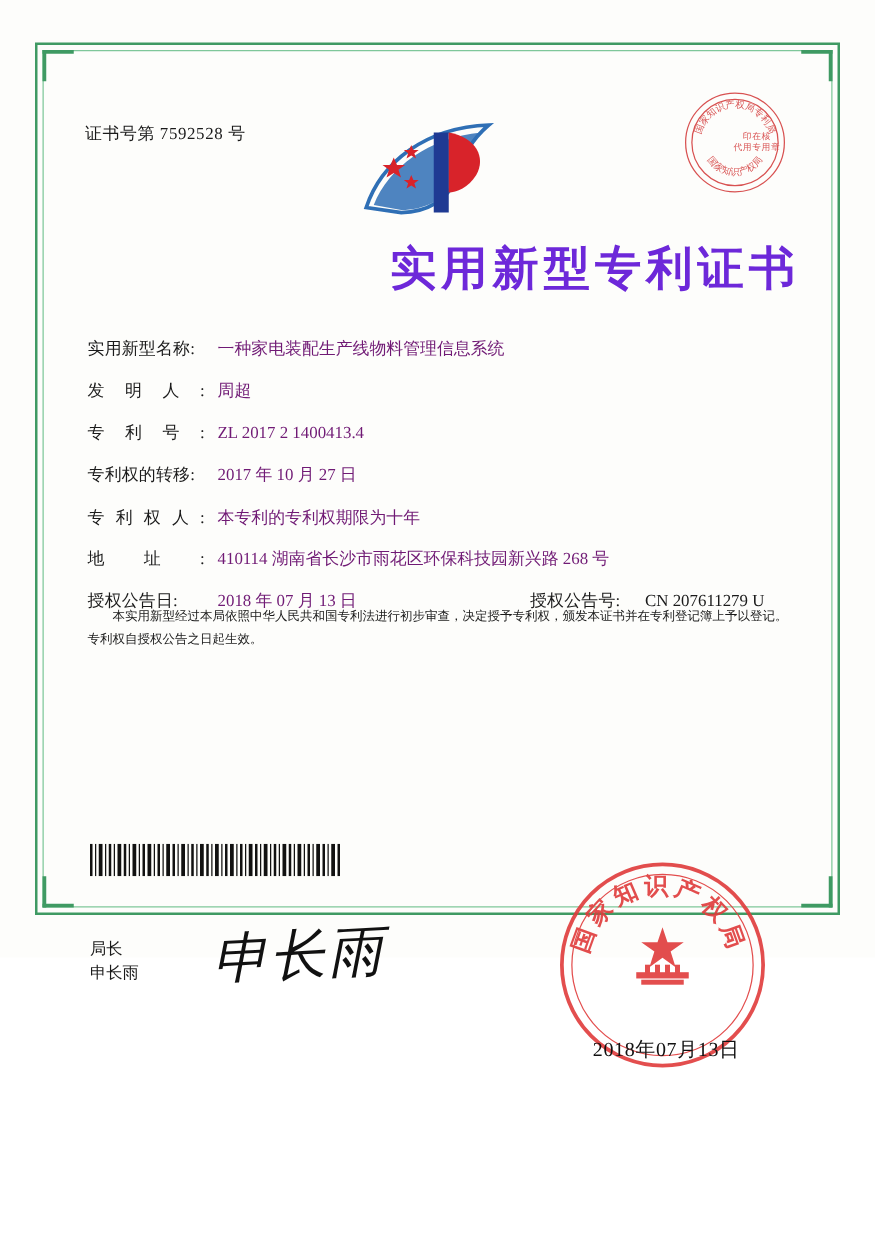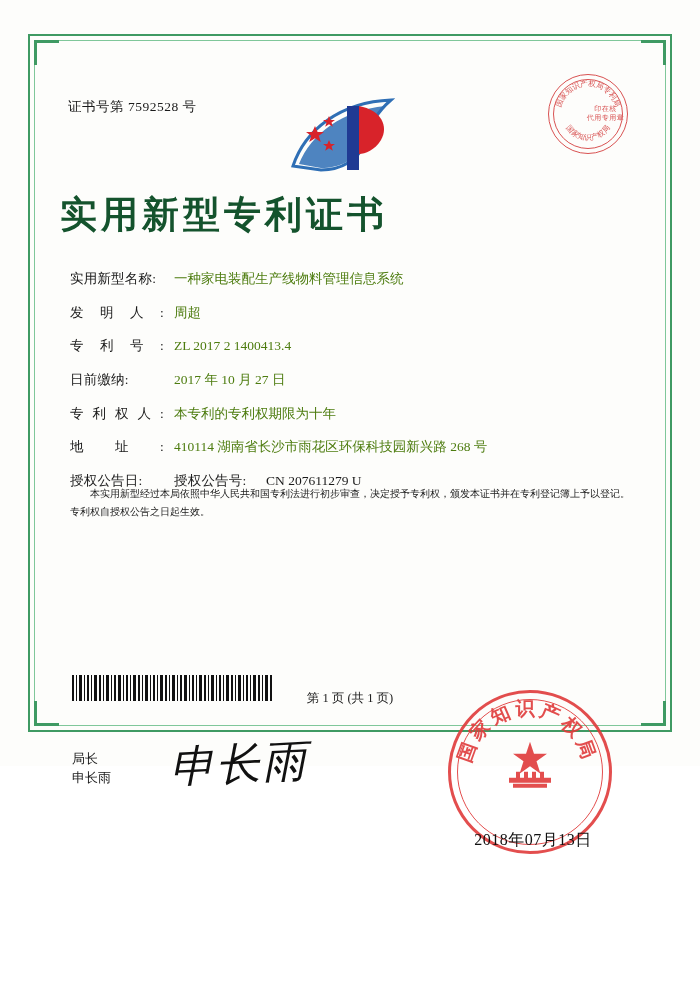--- a/index.html
+++ b/index.html
@@ -110,25 +110,25 @@
   .seal-top .arc-text {
     position: absolute;
     left: 0; right: 0; top: 0; bottom: 0;
   }
 
   .title {
     position: absolute;
     left: 0;
     right: 0;
     top: 130px;
-    text-align: left;
+    text-align: right;
     font-size: 37px;
     font-weight: bold;
     letter-spacing: 4px;
-    color: #14532d;
+    color: #6d28d9;
     font-family: "Liberation Serif", "DejaVu Serif", serif;
   }
 
   .fields {
     position: absolute;
     left: 10px;
     right: 10px;
     top: 212px;
     font-size: 13.5px;
     line-height: 1.05;
@@ -145,21 +145,21 @@
     color: #1a1a1a;
   }
   .field-label.spread {
     display: flex;
     justify-content: space-between;
     padding-right: 10px;
     box-sizing: border-box;
   }
   .field-value {
     flex: 1 1 auto;
-    color: #4d7c0f;
+    color: #701a75;
   }
   .field-row.split .field-value {
     flex: 0 0 auto;
     width: 250px;
   }
   .field-label2 {
     width: 92px;
     flex: 0 0 92px;
     letter-spacing: 0.2px;
   }
@@ -330,21 +330,21 @@
         <div class="field-label spread">
             <span>专</span>
             <span>利</span>
             <span>号</span>
             <span>:</span>
           </div>
         <div class="field-value">ZL 2017 2 1400413.4</div>
       </div>
 
       <div class="field-row">
-        <div class="field-label">日前缴纳:</div>
+        <div class="field-label">专利权的转移:</div>
         <div class="field-value">2017 年 10 月 27 日</div>
       </div>
 
       <div class="field-row">
         <div class="field-label spread">
             <span>专</span>
             <span>利</span>
             <span>权</span>
             <span>人</span>
             <span>:</span>
@@ -356,20 +356,21 @@
         <div class="field-label spread">
             <span>地</span>
             <span>址</span>
             <span>:</span>
           </div>
         <div class="field-value">410114 湖南省长沙市雨花区环保科技园新兴路 268 号</div>
       </div>
 
       <div class="field-row split">
         <div class="field-label">授权公告日:</div>
+        <div class="field-value">2018 年 07 月 13 日</div>
         <div class="field-label2">授权公告号:</div>
         <div class="field-value2">CN 207611279 U</div>
       </div>
 
     </div>
 
     <div class="paragraphs">
       <p>本实用新型经过本局依照中华人民共和国专利法进行初步审查，决定授予专利权，颁发本证书并在专利登记簿上予以登记。专利权自授权公告之日起生效。</p>
     </div>
 
@@ -461,16 +462,15 @@
             <rect x="29" y="32" width="4" height="7"></rect>
             <rect x="37" y="32" width="4" height="7"></rect>
             <rect x="45" y="32" width="4" height="7"></rect>
           </g>
         </svg>
       </div>
     </div>
 
     <div class="seal-date">2018年07月13日</div>
 
-    <div class="footer">第 1 页 (共 1 页)</div>
 
   </div>
 </div>
 
 </body></html>

